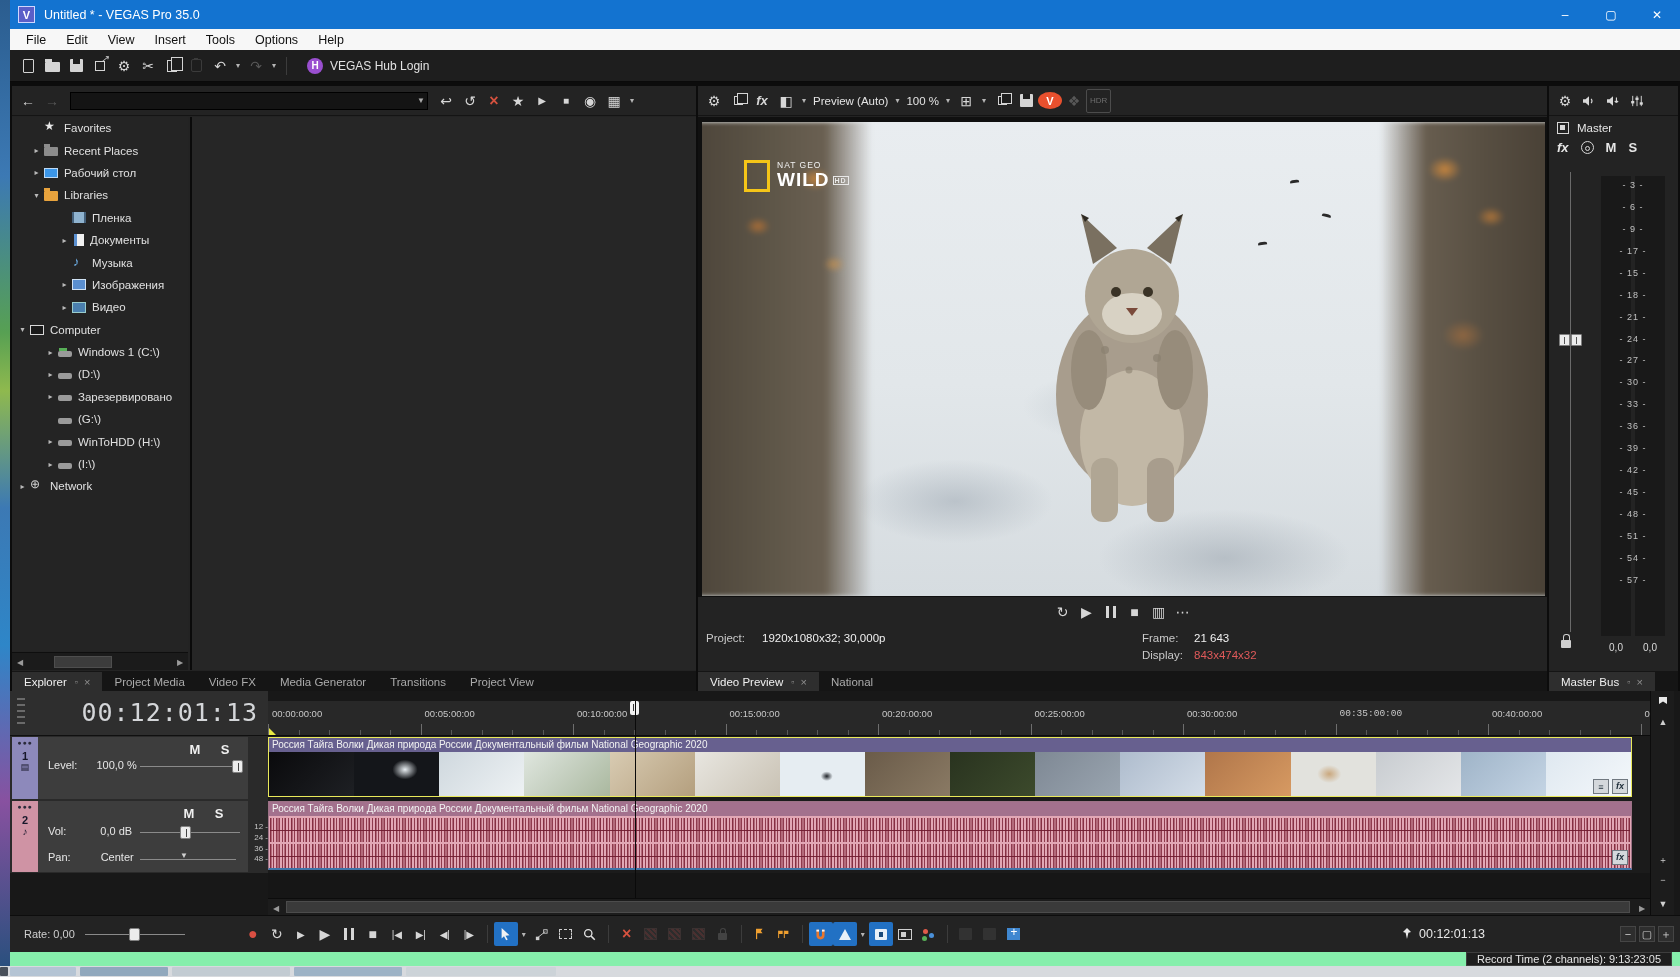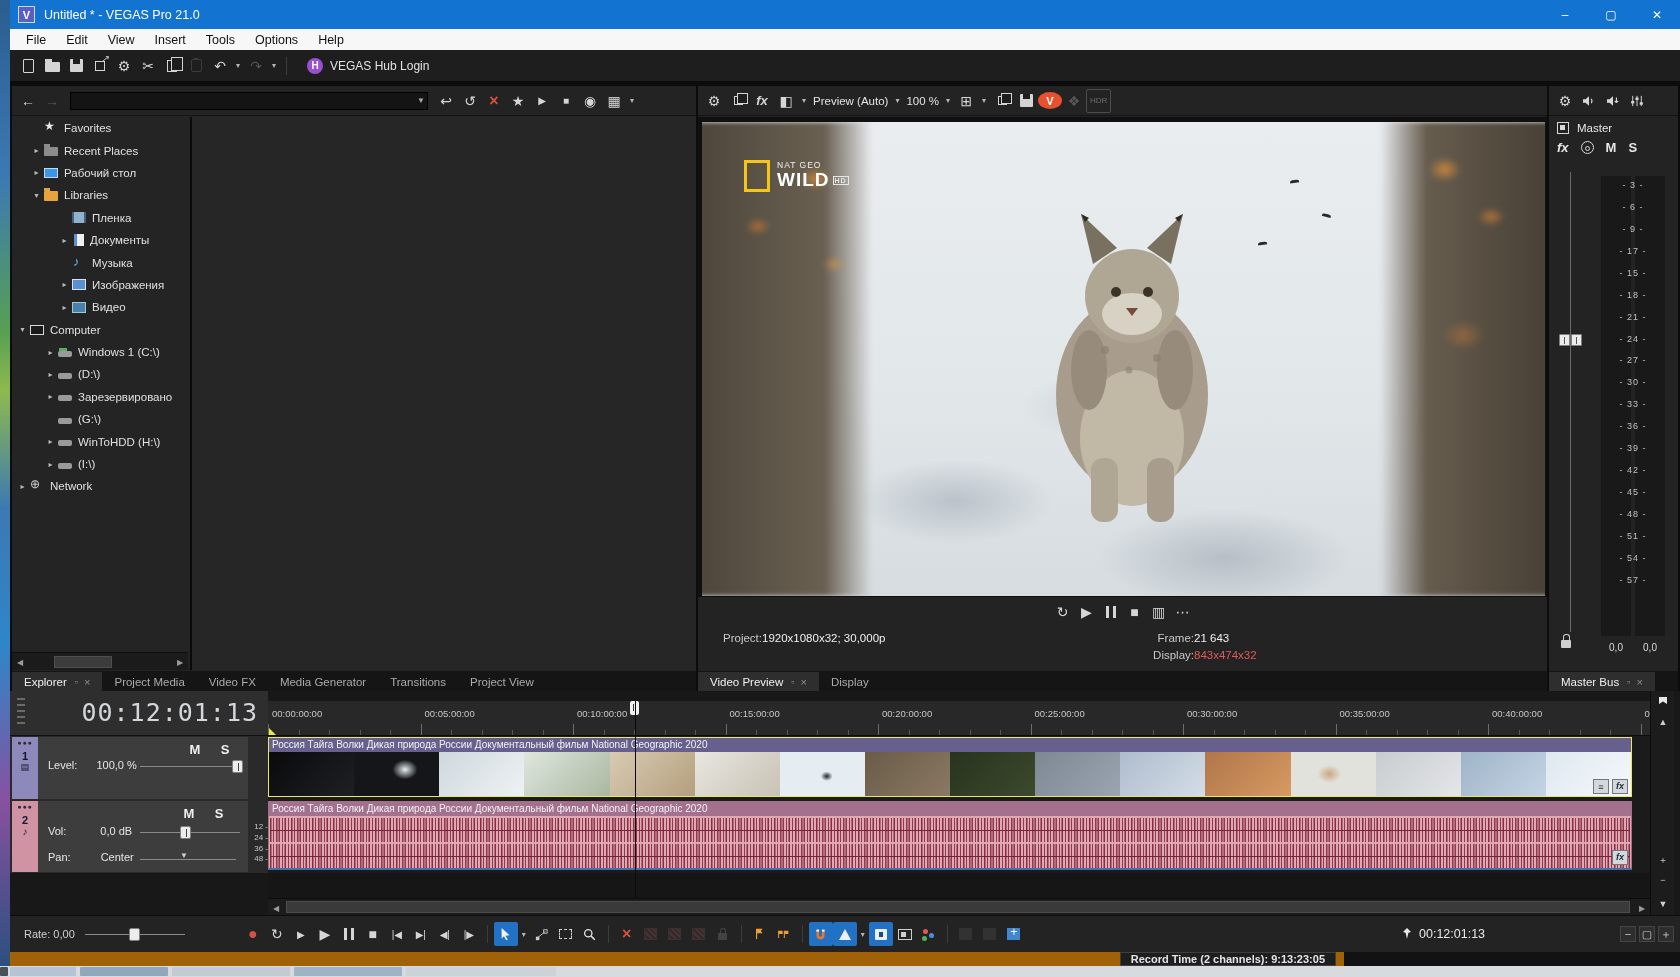--- a/index.html
+++ b/index.html
@@ -141,21 +141,21 @@
   .bird{position:absolute;width:9px;height:3px;background:#2a2a2a;border-radius:50% 50% 0 0;transform:rotate(-8deg);}
   .ng{position:absolute;left:42px;top:26px;display:flex;align-items:flex-start;margin-top:12px;}
   .ngbox{width:26px;height:32px;border:3px solid #f5c518;margin-right:7px;}
   .ngtxt{display:flex;flex-direction:column;}
   .ngsmall{font-size:8.5px;color:#f2f2f2;letter-spacing:1px;}
   .ngbig{font-size:19px;font-weight:bold;color:#fff;letter-spacing:1px;line-height:20px;}
   .nghd{font-size:7px;color:#e8e8e8;border:1px solid #e8e8e8;padding:0 1px;margin-left:3px;vertical-align:middle;}
   .lynx{position:absolute;left:315px;top:78px;}
   .pv-transport{position:absolute;left:0;right:0;top:513px;height:26px;display:flex;align-items:center;justify-content:center;}
   .pv-info{position:absolute;left:8px;top:543px;right:4px;height:38px;font-size:11.5px;}
-  .inforow{display:flex;height:17px;align-items:center;text-align:right;}
+  .inforow{display:flex;height:17px;align-items:center;}
   .ilabel{color:#c9c9c9;width:56px;}
   .ival{color:#f0f0f0;}
   .ired{color:#e05a5a;}
   .icol2{position:absolute;left:436px;top:0;}
   .icol2 .ilabel{width:52px;}
 
   
   .mhead{position:absolute;left:8px;top:36px;display:flex;align-items:center;font-size:11.5px;color:#e6e6e6;}
   .msquare{width:12px;height:12px;border:1.5px solid #d8d8d8;margin-right:8px;position:relative;}
   .msquare::before{content:"";position:absolute;left:2px;top:2px;width:5px;height:5px;background:#d8d8d8;}
@@ -235,35 +235,35 @@
   .transport{position:absolute;left:0;top:224px;width:1670px;height:37px;background:#232323;border-top:1px solid #0d0d0d;
     display:flex;align-items:center;}
   .rate{display:flex;align-items:center;font-size:11px;color:#cfcfcf;margin-left:14px;}
   .rateline{position:relative;width:100px;height:1px;background:#8a8a8a;margin-left:10px;}
   .ratehandle{position:absolute;left:44px;top:-6px;width:11px;height:13px;background:#ececec;border:1px solid #808080;border-radius:2px;}
   .tgroup{display:flex;align-items:center;margin-left:56px;}
   .curtime{position:absolute;left:1392px;display:flex;align-items:center;color:#e8e8e8;font-size:12.5px;gap:7px;}
   .zoomcluster{position:absolute;right:6px;display:flex;gap:3px;}
   .zbtn{width:16px;height:16px;background:#2e2e2e;border:1px solid #454545;color:#cfcfcf;font-size:11px;
     display:flex;align-items:center;justify-content:center;}
-  .statusbar{left:0;top:952px;width:1334px;height:14px;background:#a16207;font-weight:bold;}
+  .statusbar{left:0;top:952px;width:1670px;height:14px;background:#86efac;}
   .statuscell{position:absolute;right:8px;top:0;height:14px;padding:0 10px;border:1px solid #3e3e3e;background:#1e1e1e;
     font-size:11px;color:#e4e4e4;display:flex;align-items:center;}
 </style>
 </head>
 <body>
 
 <div class="screen">
   <div class="abs desktop-strip"></div>
 
   <div class="abs window">
 
     <div class="abs titlebar">
       <span class="applogo">V</span>
-      <span class="wtitle">Untitled * - VEGAS Pro 21.0</span>
+      <span class="wtitle">Untitled * - VEGAS Pro 35.0</span>
       <span class="winbtns">
         <span class="wbtn">–</span>
         <span class="wbtn">▢</span>
         <span class="wbtn">✕</span>
       </span>
     </div>
 
     <div class="abs menubar" id="menubar">
         <span class="menu-item">File</span>
         <span class="menu-item">Edit</span>
@@ -533,21 +533,21 @@
             </div>
           </div>
         </div>
         <div class="tabbar" id="tabs-preview">
             <div class="tab active">
               <span>Video Preview</span>
               <span class="tfloat">▫</span>
               <span class="tclose">×</span>
             </div>
             <div class="tab">
-              <span>Display</span>
+              <span>National</span>
             </div>
           </div>
       </div>
 
       <div class="panel" style="left:1539px;width:129px;height:605px;">
         <div class="ptoolbar" id="mtb">
             <span class="tpb">⚙</span>
             <span class="tpb">
               <svg viewBox="0 0 16 14" width="14" height="12">
                 <path d="M1 5h3l4-3.5v11L4 9H1z" fill="#d8d8d8"></path>
@@ -678,21 +678,21 @@
             <span class="tick" style="left: 1311.5px;"></span>
             <span class="tick" style="left: 1342px;"></span>
             <span class="tick major" style="left: 1372.5px;"></span>
             <span class="rlabel" style="left: 4px;">00:00:00:00</span>
             <span class="rlabel" style="left: 156.5px;">00:05:00:00</span>
             <span class="rlabel" style="left: 309px;">00:10:00:00</span>
             <span class="rlabel" style="left: 461.5px;">00:15:00:00</span>
             <span class="rlabel" style="left: 614px;">00:20:00:00</span>
             <span class="rlabel" style="left: 766.5px;">00:25:00:00</span>
             <span class="rlabel" style="left: 919px;">00:30:00:00</span>
-            <span class="rlabel" style="left: 1071.5px;">00:35:00:00</span>
+            <span class="rlabel" style="left: 1071.5px; font-family: Liberation Mono, monospace;">00:35:00:00</span>
             <span class="rlabel" style="left: 1224px;">00:40:00:00</span>
             <span class="rlabel" style="left: 1376.5px;">00:45:00:00</span>
           </div>
       </div>
 
       <div class="trackhdr" style="top:45px;height:64px;">
         <div class="tstrip" style="background:#8d89bb;">
           <span class="tdots">●●●</span>
           <span class="tnum">1</span>
           <span style="font-size:9px;">▤</span>

